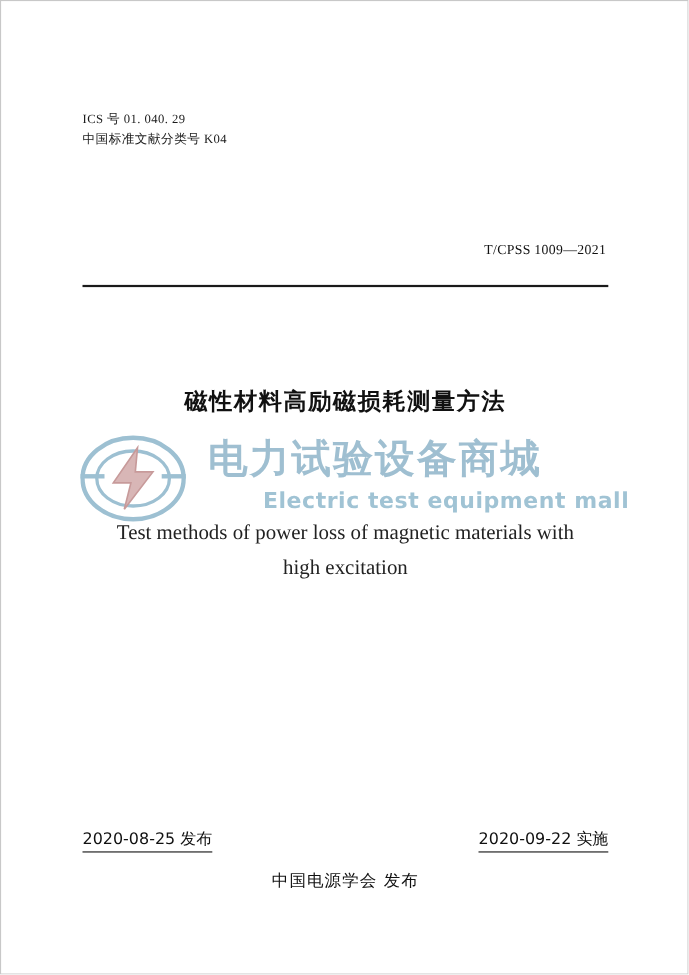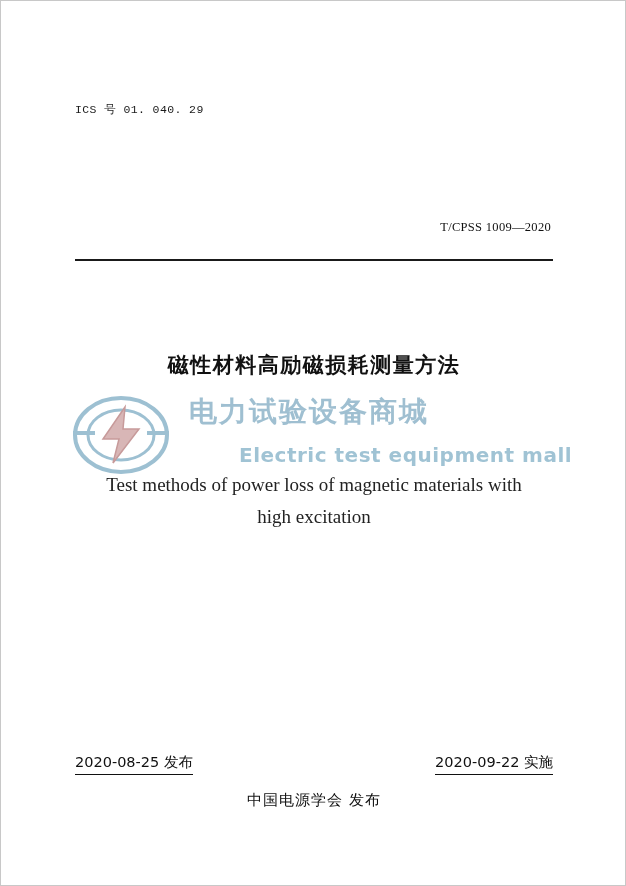--- a/index.html
+++ b/index.html
@@ -17,21 +17,21 @@
     background: #ffffff;
     border: 1px solid #c8c8c8;
     box-sizing: border-box;
     overflow: hidden;
   }
 
   .ics-block {
     position: absolute;
     left: 74px;
     top: 100px;
-    font-family: Liberation Mono, monospace;
+    font-family: Liberation Serif, serif;
     font-size: 11.5px;
     color: #1a1a1a;
     line-height: 1.55;
     letter-spacing: 0.4px;
   }
   .ics-line {
     white-space: nowrap;
   }
 
   .big-title {
@@ -108,21 +108,21 @@
     top: 2px;
     width: 96px;
     height: 80px;
   }
   .wm-cn {
     position: absolute;
     left: 124px;
     top: 0px;
     font-family: "DejaVu Sans", sans-serif;
     font-weight: bold;
-    font-size: 28px;
+    font-size: 36px;
     letter-spacing: 2px;
     color: #8fb5c9;
     opacity: 0.85;
     white-space: nowrap;
   }
   .wm-en {
     position: absolute;
     left: 126px;
     top: 50px;
     font-family: "DejaVu Sans", sans-serif;
@@ -166,24 +166,25 @@
     color: #111111;
   }
 </style>
 </head>
 <body>
 
 <div class="page">
 
   <div class="ics-block">
     <div class="ics-line">ICS 号 01. 040. 29</div>
-  </div>
-
-
-  <div class="std-code">T/CPSS 1009—2020</div>
+    <div class="ics-line">中国标准文献分类号  K04</div>
+  </div>
+
+
+  <div class="std-code">T/CPSS 1009—2021</div>
 
   <div class="rule"></div>
 
   <div class="cn-title">磁性材料高励磁损耗测量方法</div>
 
   <div class="watermark">
     <svg class="wm-logo" viewBox="0 0 96 80">
       <ellipse cx="48" cy="40" rx="46" ry="37" fill="none" stroke="#9dc0d2" stroke-width="4"></ellipse>
       <ellipse cx="48" cy="40" rx="33" ry="25" fill="none" stroke="#9dc0d2" stroke-width="3"></ellipse>
       <path d="M52 12 L30 44 L46 44 L40 68 L66 34 L50 34 Z" fill="#d8b6b6" stroke="#c79a9a" stroke-width="1.5"></path>

